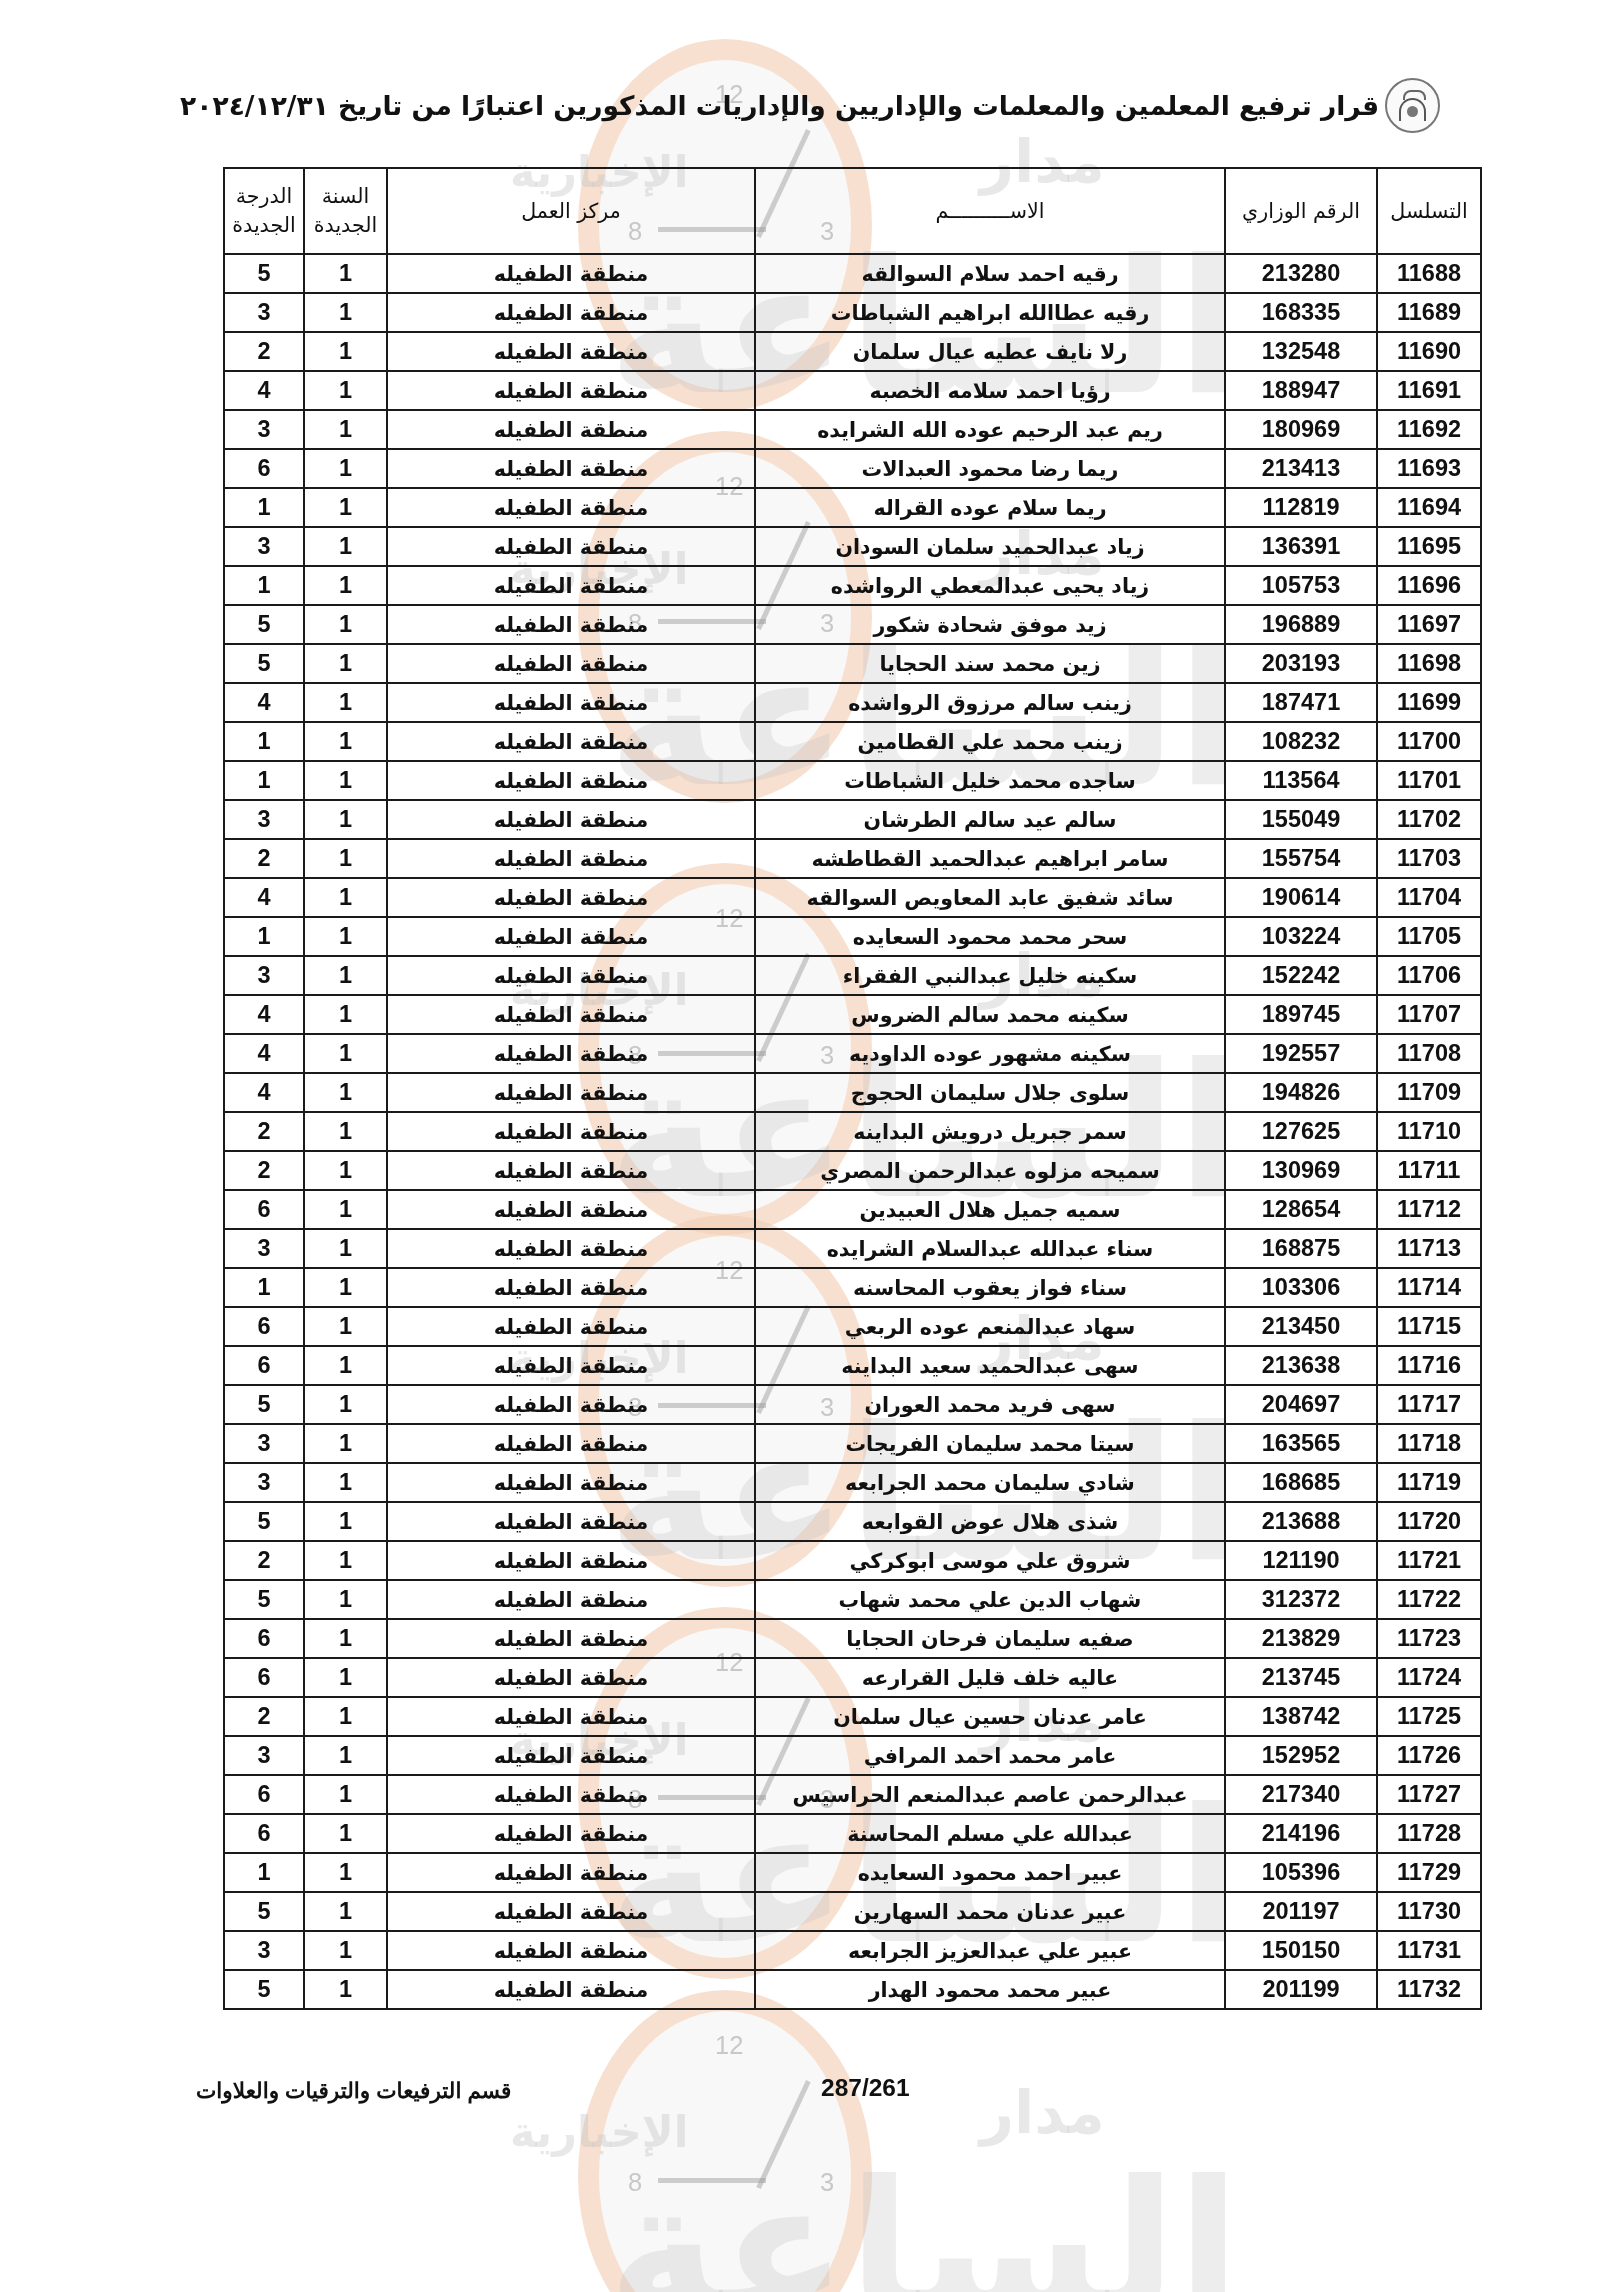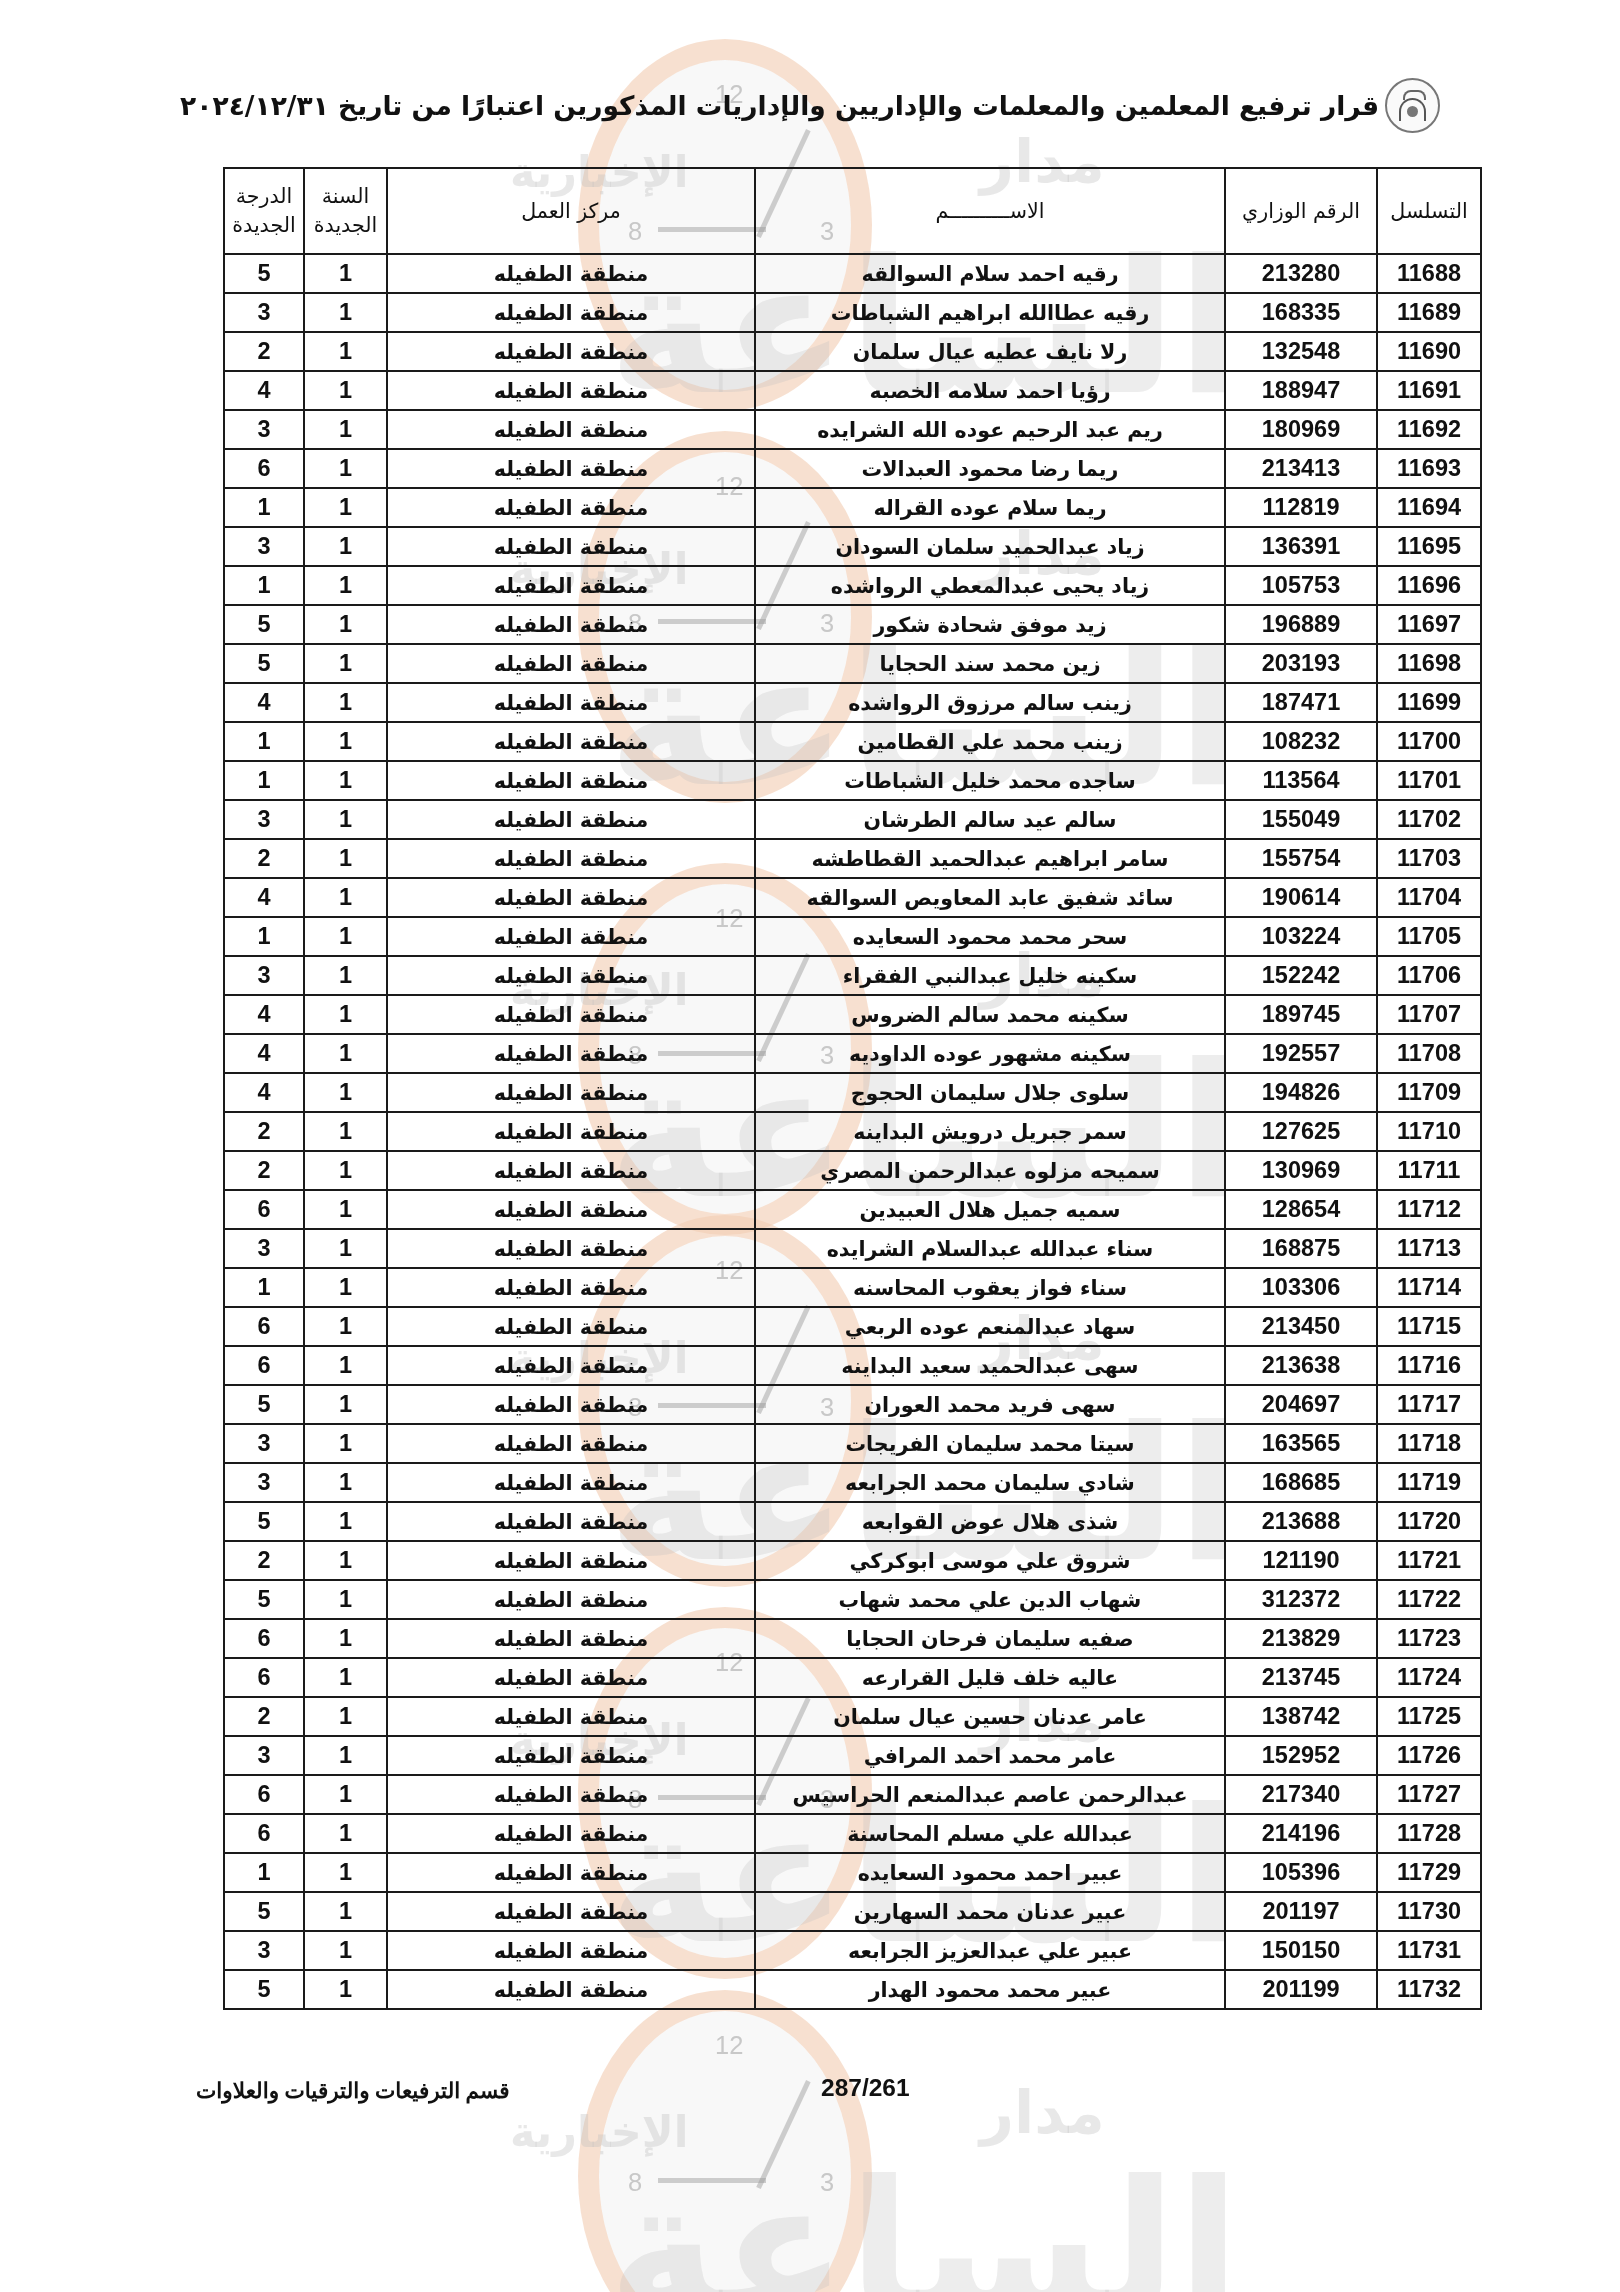--- a/index.html
+++ b/index.html
@@ -187,21 +187,21 @@
   col.c-center { width: 368px; }
   col.c-year { width: 83px; }
   col.c-grade { width: 80px; }
 
   
   .footer-dept {
     position: absolute;
     left: 196px;
     top: 2078px;
     direction: rtl;
-    font-family: Liberation Serif, serif;
+    font-family: Liberation Sans, sans-serif;
     font-size: 21.6px;
     font-weight: bold;
     color: #111;
     z-index: 2;
   }
   .footer-page {
     position: absolute;
     left: 821px;
     top: 2074px;
     font-family: "Liberation Sans", sans-serif;

